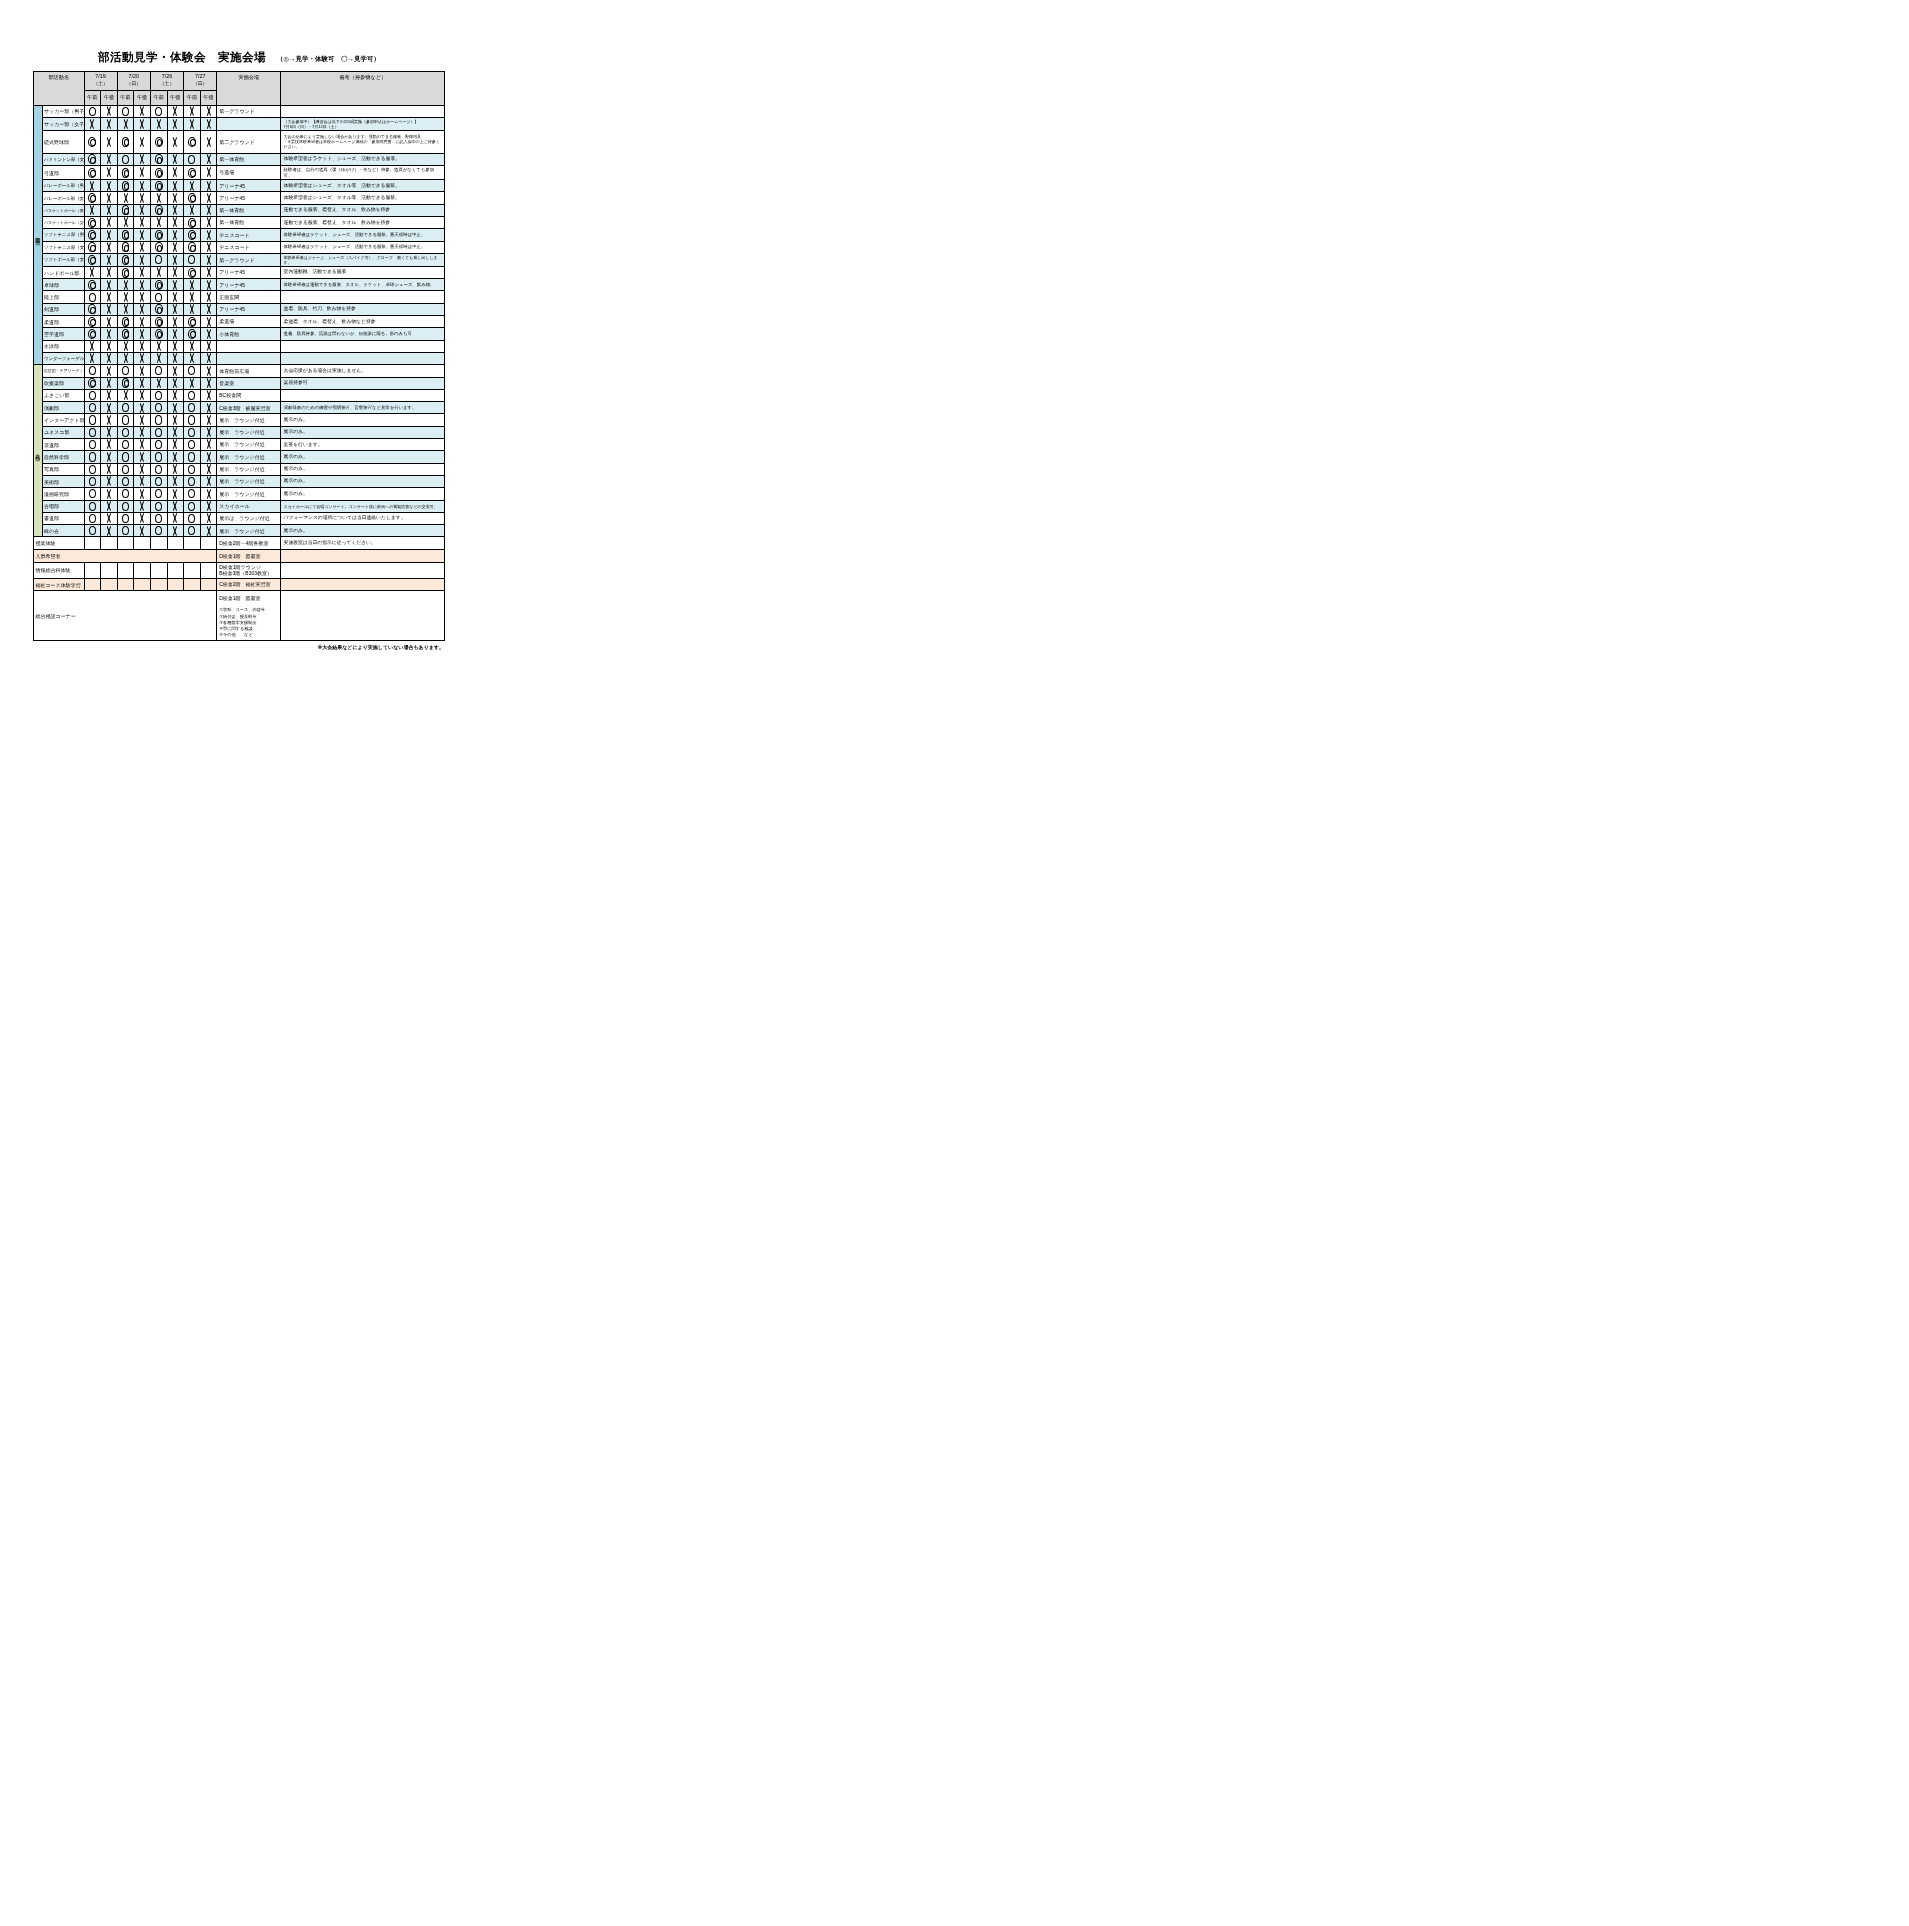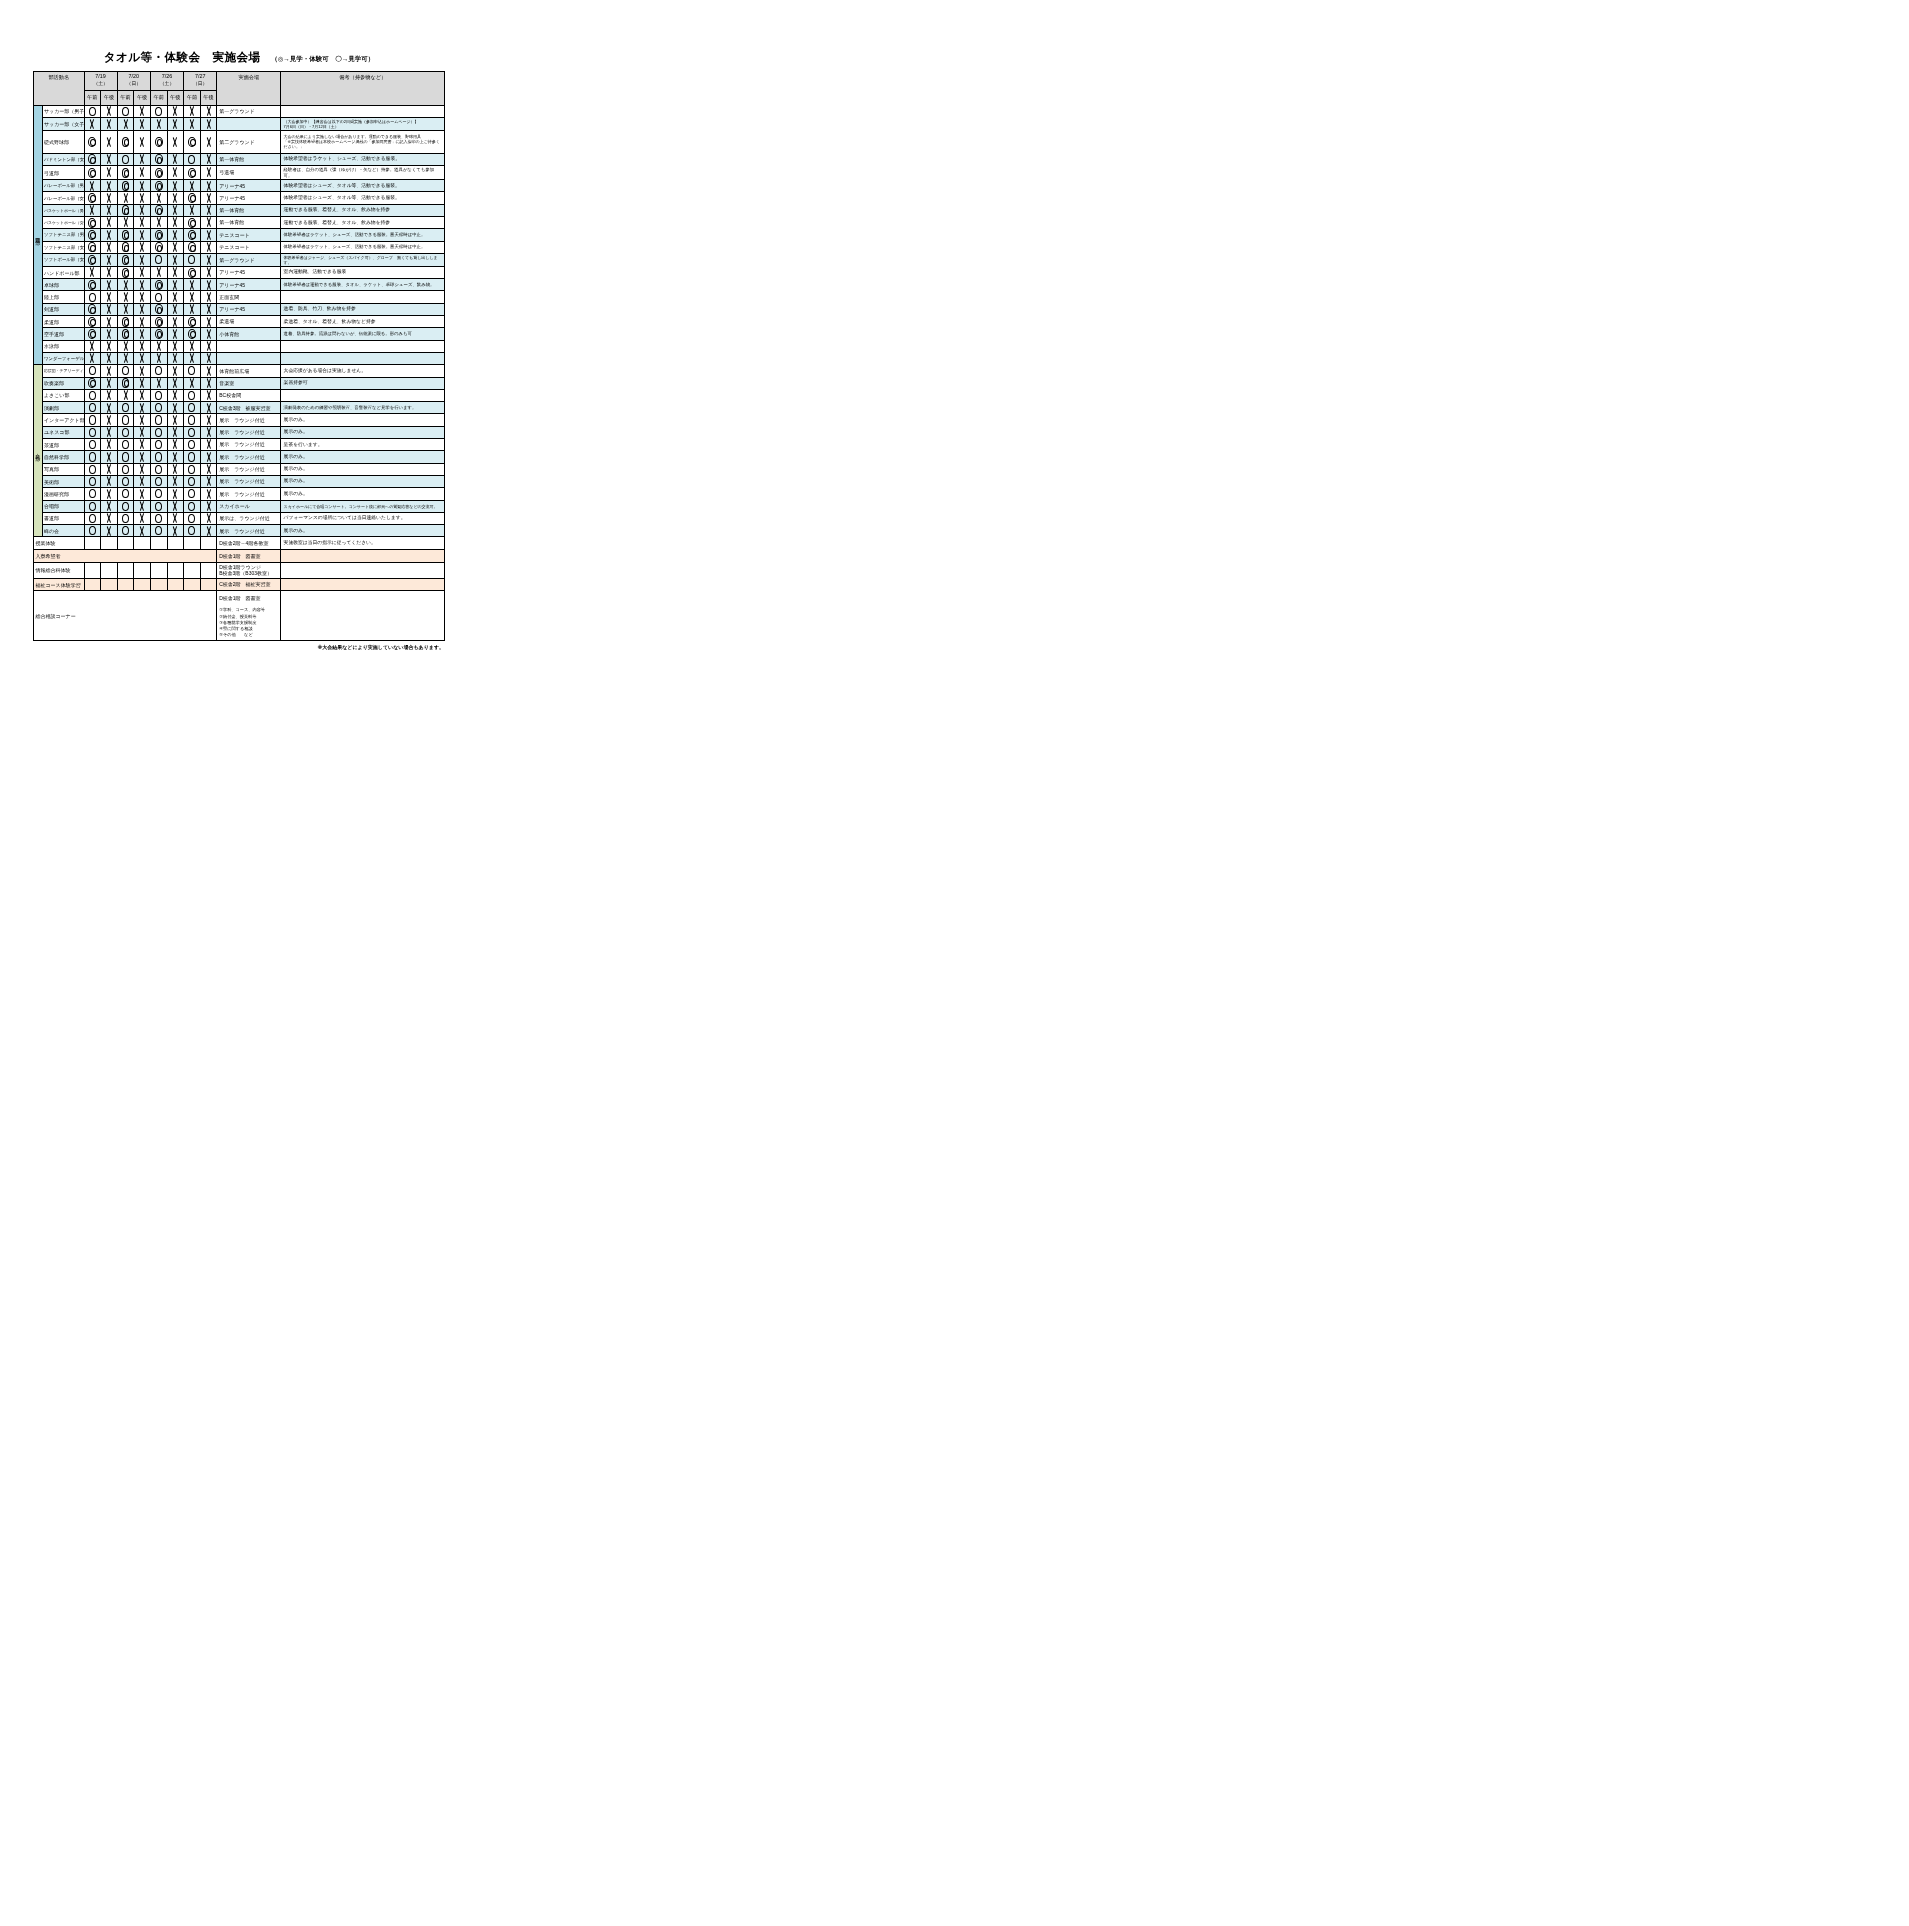--- a/index.html
+++ b/index.html
@@ -32,21 +32,21 @@
   .mk-x{width:6.2px;height:9.6px}
   .mk-x::before,.mk-x::after{content:"";position:absolute;top:-0.4px;left:50%;width:1.2px;height:10.4px;background:#000;border-radius:0.4px}
   .mk-x::before{transform:translateX(-50%) rotate(20deg)}
   .mk-x::after{transform:translateX(-50%) rotate(-20deg)}
 </style>
 </head>
 <body>
 
 <div class="page">
   <div class="title-row">
-    <h1>タオル等・体験会　実施会場</h1>
+    <h1>部活動見学・体験会　実施会場</h1>
     <span class="legend">（◎→見学・体験可　〇→見学可）</span>
   </div>
 
   <table>
     <colgroup>
       <col style="width:8.5px">
         <col style="width:42px">
       <col style="width:16.6px">
         <col style="width:16.6px">
         <col style="width:16.6px">

